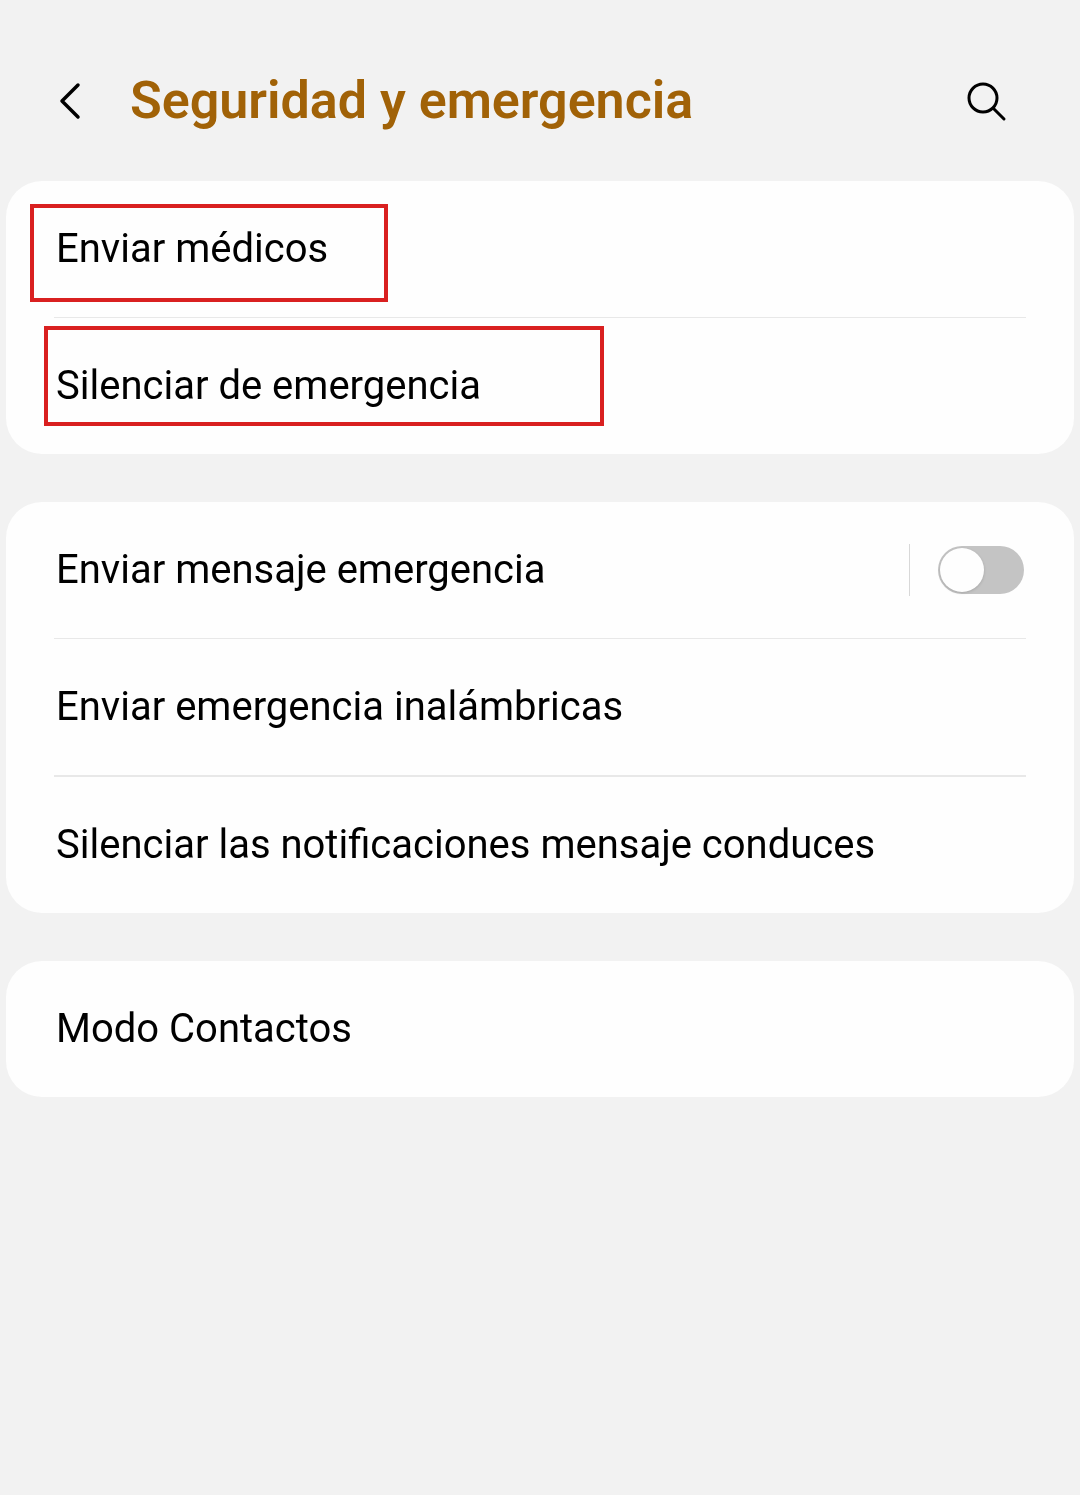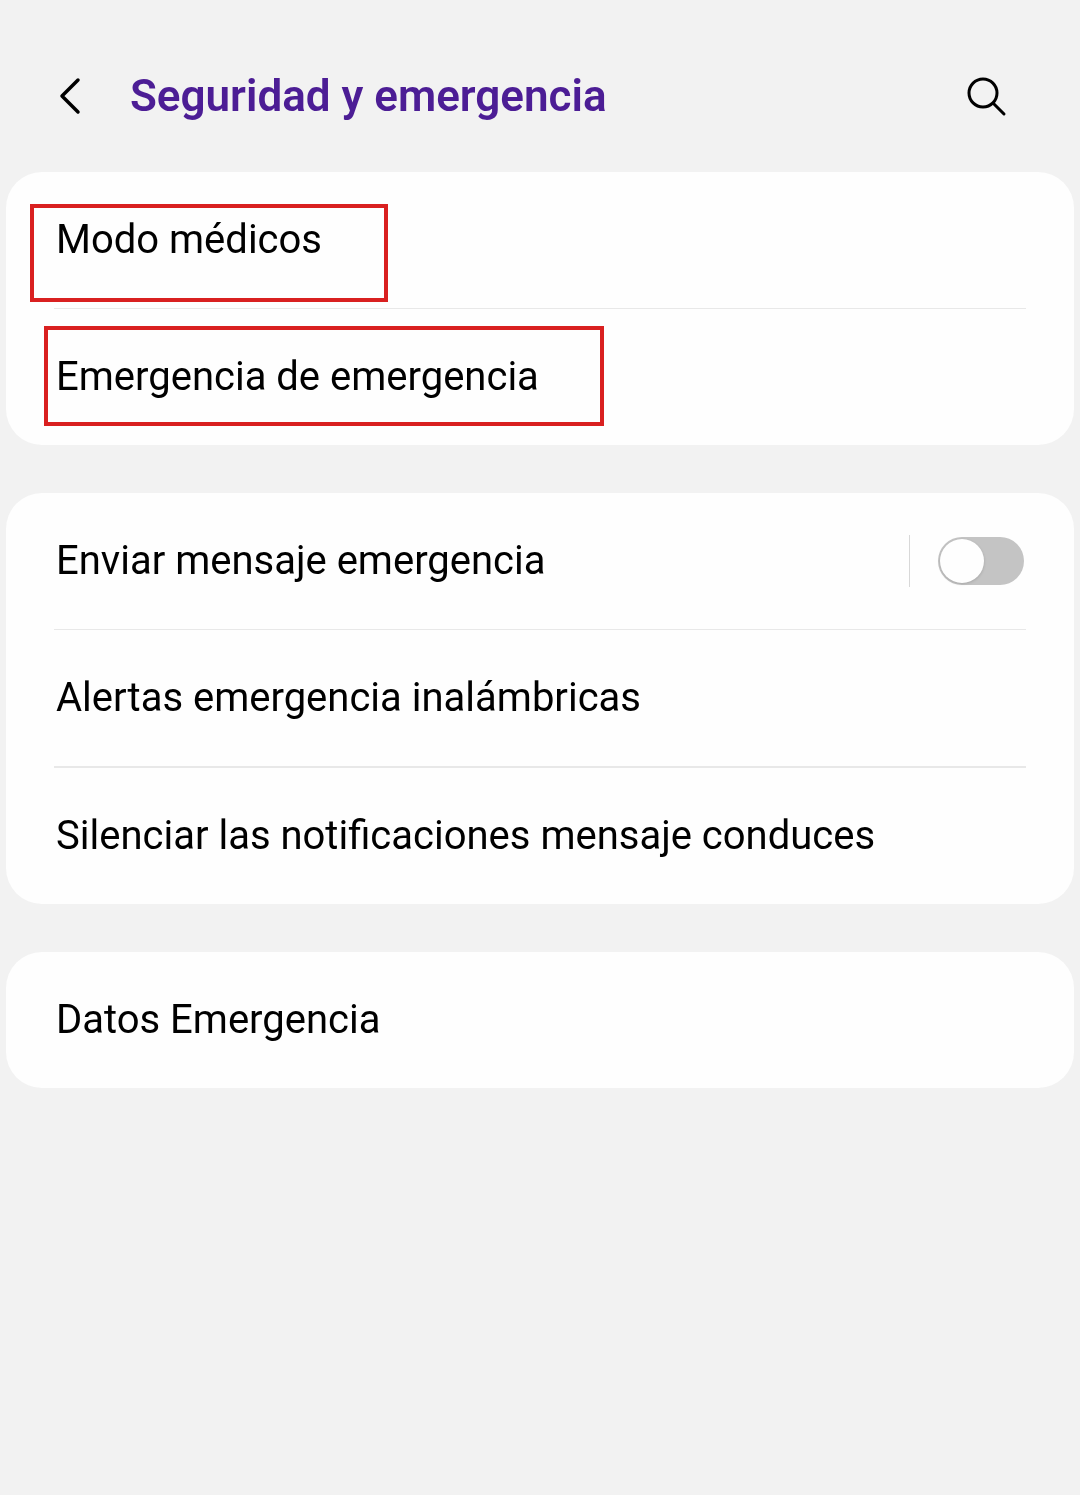--- a/index.html
+++ b/index.html
@@ -21,24 +21,24 @@
     }
     .back-icon {
       width: 40px;
       height: 40px;
       display: flex;
       align-items: center;
       justify-content: center;
       cursor: pointer;
     }
     .title {
-      font-size: 44px;
+      font-size: 52px;
       font-weight: 600;
       margin-left: 40px;
-      color: #4c1d95;
+      color: #a16207;
       flex: 1;
     }
     .search-icon {
       width: 48px;
       height: 48px;
       display: flex;
       align-items: center;
       justify-content: center;
       cursor: pointer;
       margin-right: 20px;
@@ -129,49 +129,49 @@
   <div class="search-icon">
     <svg width="44" height="44" viewBox="0 0 44 44">
       <circle cx="19" cy="19" r="14" stroke="#000" stroke-width="3" fill="none"></circle>
       <line x1="30" y1="30" x2="40" y2="40" stroke="#000" stroke-width="3" stroke-linecap="round"></line>
     </svg>
   </div>
 </div>
 
 <div class="card">
   <div class="list-item">
-    <span class="label">Modo médicos</span>
+    <span class="label">Enviar médicos</span>
   </div>
   <div class="divider"></div>
   <div class="list-item">
-    <span class="label">Emergencia de emergencia</span>
+    <span class="label">Silenciar de emergencia</span>
   </div>
 </div>
 
 <div class="card">
   <div class="list-item with-toggle">
     <span class="label">Enviar mensaje emergencia</span>
     <div class="toggle-container">
       <div class="vsep"></div>
       <div class="toggle">
         <div class="toggle-knob"></div>
       </div>
     </div>
   </div>
   <div class="divider"></div>
   <div class="list-item">
-    <span class="label">Alertas emergencia inalámbricas</span>
+    <span class="label">Enviar emergencia inalámbricas</span>
   </div>
   <div class="divider"></div>
   <div class="divider"></div>
   <div class="list-item">
     <span class="label">Silenciar las notificaciones mensaje conduces</span>
   </div>
 </div>
 
 <div class="card">
   <div class="list-item">
-    <span class="label">Datos Emergencia</span>
+    <span class="label">Modo Contactos</span>
   </div>
 </div>
 
 <div class="highlight-box highlight-1"></div>
 <div class="highlight-box highlight-2"></div>
 
 </body></html>

